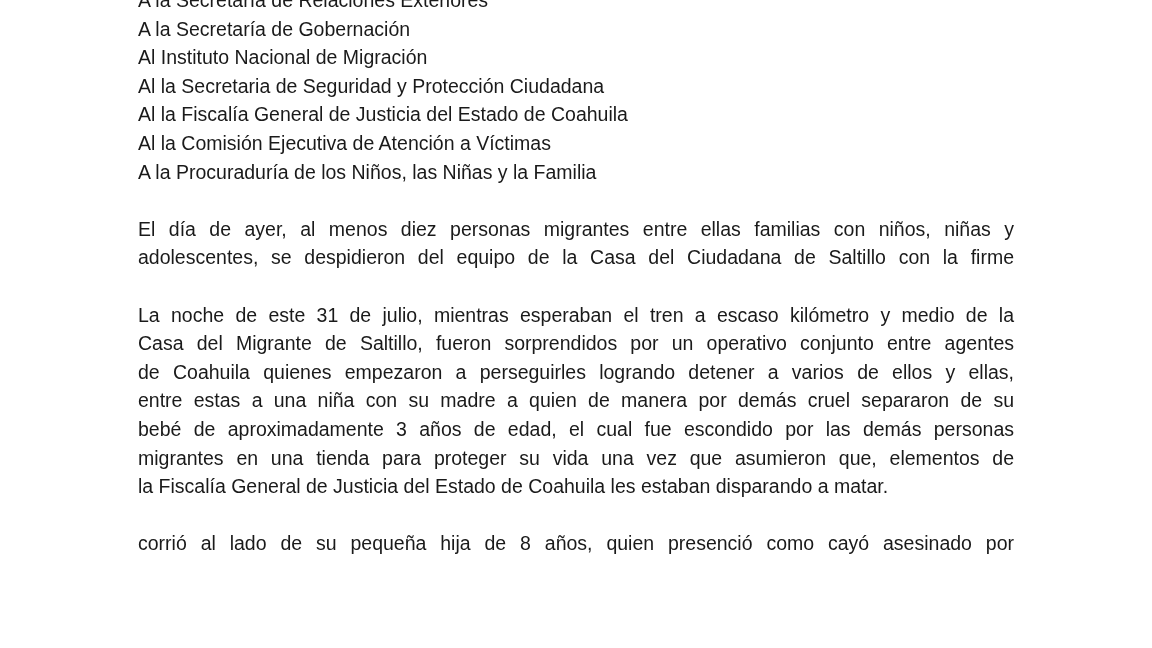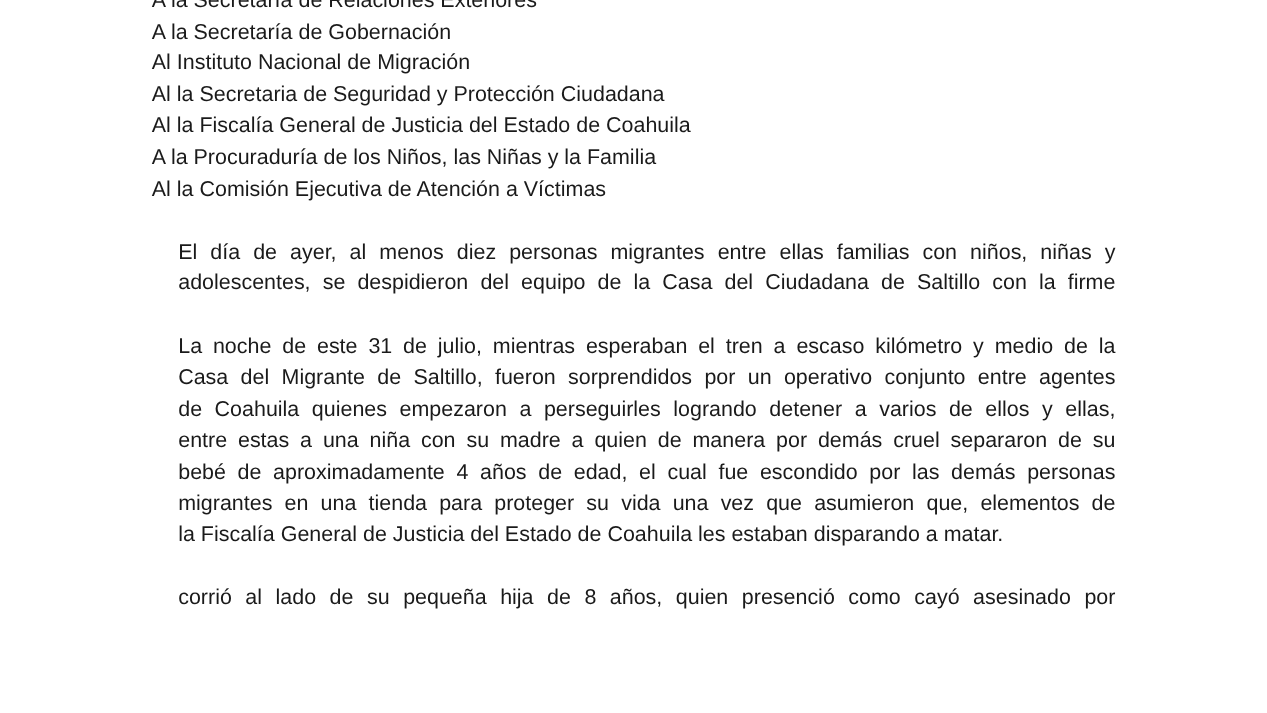--- a/index.html
+++ b/index.html
@@ -34,51 +34,50 @@
   }
   .para {
     margin: 28.6px 0 0 0;
     text-align: justify;
     text-align-last: left;
   }
   .para .ln {
     display: block;
     text-align: justify;
     text-align-last: justify;
-    margin-left: 24px;
   }
   .para .ln.last {
     text-align-last: left;
   }
 </style>
 </head>
 <body>
 
 <div class="page">
   <ul class="addressees">
     <li>A la Secretaría de Relaciones Exteriores</li>
     <li>A la Secretaría de Gobernación</li>
     <li>Al Instituto Nacional de Migración</li>
     <li>Al la Secretaria de Seguridad y Protección Ciudadana</li>
     <li>Al la Fiscalía General de Justicia del Estado de Coahuila</li>
+    <li>Al la Comisión Ejecutiva de Atención a Víctimas</li>
     <li>A la Procuraduría de los Niños, las Niñas y la Familia</li>
-    <li>Al la Comisión Ejecutiva de Atención a Víctimas</li>
   </ul>
 
   <p class="para">
     <span class="ln">El día de ayer, al menos diez personas migrantes entre ellas familias con niños, niñas y</span>
     <span class="ln">adolescentes, se despidieron del equipo de la Casa del Ciudadana de Saltillo con la firme</span>
   </p>
 
   <p class="para">
     <span class="ln">La noche de este 31 de julio, mientras esperaban el tren a escaso kilómetro y medio de la</span>
     <span class="ln">Casa del Migrante de Saltillo, fueron sorprendidos por un operativo conjunto entre agentes</span>
     <span class="ln">de Coahuila  quienes empezaron a perseguirles logrando detener a varios de ellos y ellas,</span>
     <span class="ln">entre estas a una niña con su madre a quien de manera por demás cruel separaron de su</span>
-    <span class="ln">bebé de aproximadamente 4 años de edad, el cual fue escondido por las demás personas</span>
+    <span class="ln">bebé de aproximadamente 3 años de edad, el cual fue escondido por las demás personas</span>
     <span class="ln">migrantes en una tienda para proteger su vida una vez que asumieron que, elementos de</span>
     <span class="ln last">la Fiscalía General de Justicia del Estado de Coahuila les estaban disparando a matar.</span>
   </p>
 
   <p class="para">
     <span class="ln">corrió al lado de su pequeña hija de 8 años, quien presenció como cayó asesinado por</span>
   </p>
 </div>
 
 </body></html>

